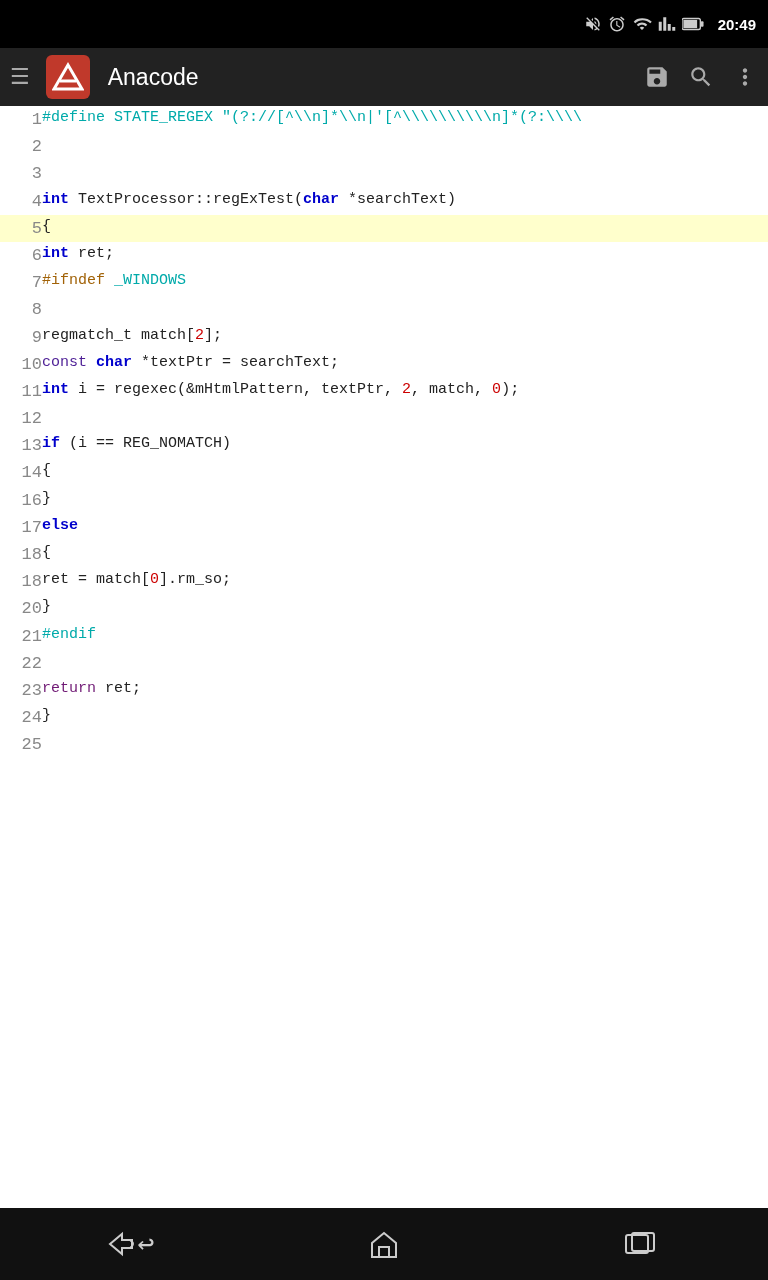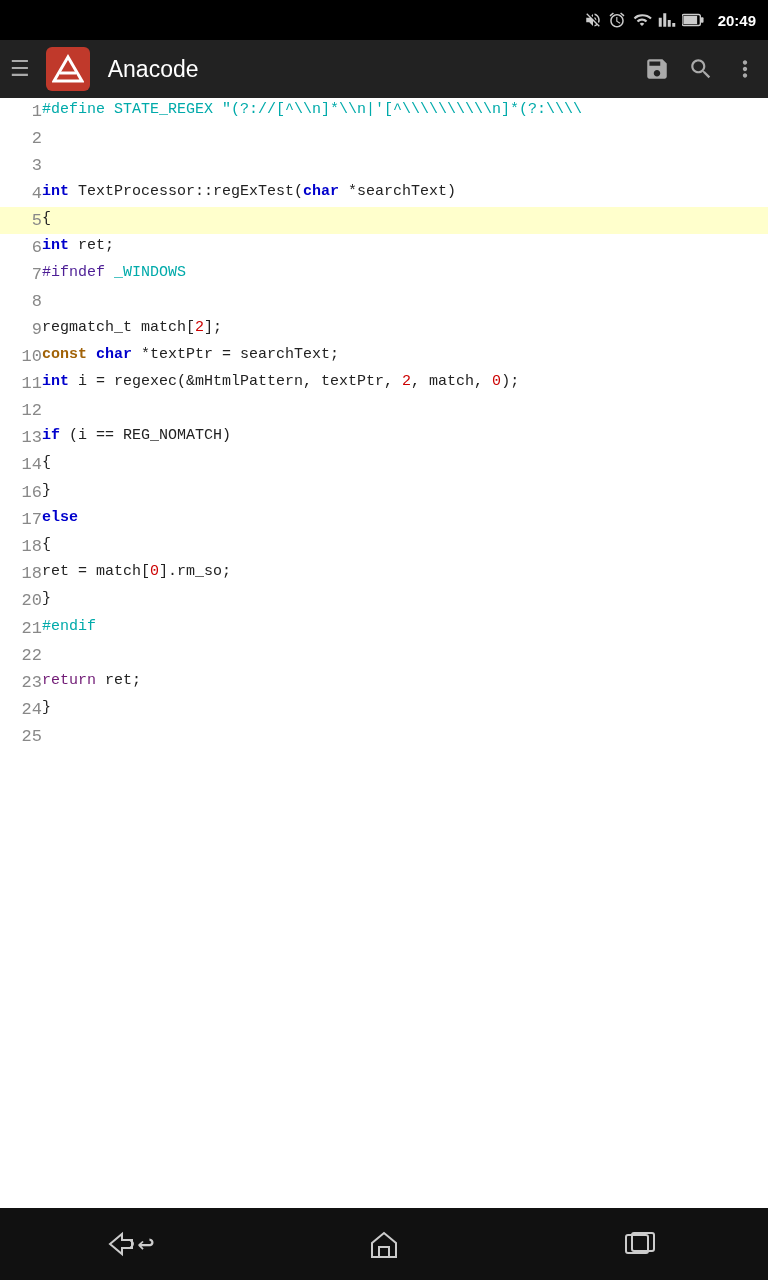--- a/index.html
+++ b/index.html
@@ -8,21 +8,21 @@
       height: 1280px;
       background: #fff;
       font-family: 'Courier New', Courier, monospace;
       overflow: hidden;
       display: flex;
       flex-direction: column;
     }
 
     
     .status-bar {
-      height: 40px;
+      height: 48px;
       background: #000;
       color: #fff;
       display: flex;
       align-items: center;
       justify-content: flex-end;
       padding: 0 12px;
       font-size: 14px;
       font-family: sans-serif;
       flex-shrink: 0;
     }
@@ -126,25 +126,25 @@
       background: #ffffcc;
     }
     .line-highlight .line-num,
     .line-highlight .line-content {
       background: #ffffcc;
     }
 
     
     .kw-int    { color: #0000cc; font-weight: bold; }
     .kw-char   { color: #0000cc; font-weight: bold; }
-    .kw-const  { color: #a16207; font-weight: bold; }
+    .kw-const  { color: #4c1d95; font-weight: normal; }
     .kw-if     { color: #0000cc; font-weight: bold; }
     .kw-else   { color: #0000cc; font-weight: bold; }
     .kw-return { color: #701a75; font-weight: normal; }
-    .kw-ifndef { color: #4c1d95; }
+    .kw-ifndef { color: #a16207; }
     .kw-endif  { color: #00aaaa; }
     .num       { color: #cc0000; }
     .plain     { color: #222; }
     .str-cyan  { color: #00aaaa; }
 
     
     .nav-bar {
       height: 72px;
       background: #111;
       display: flex;

